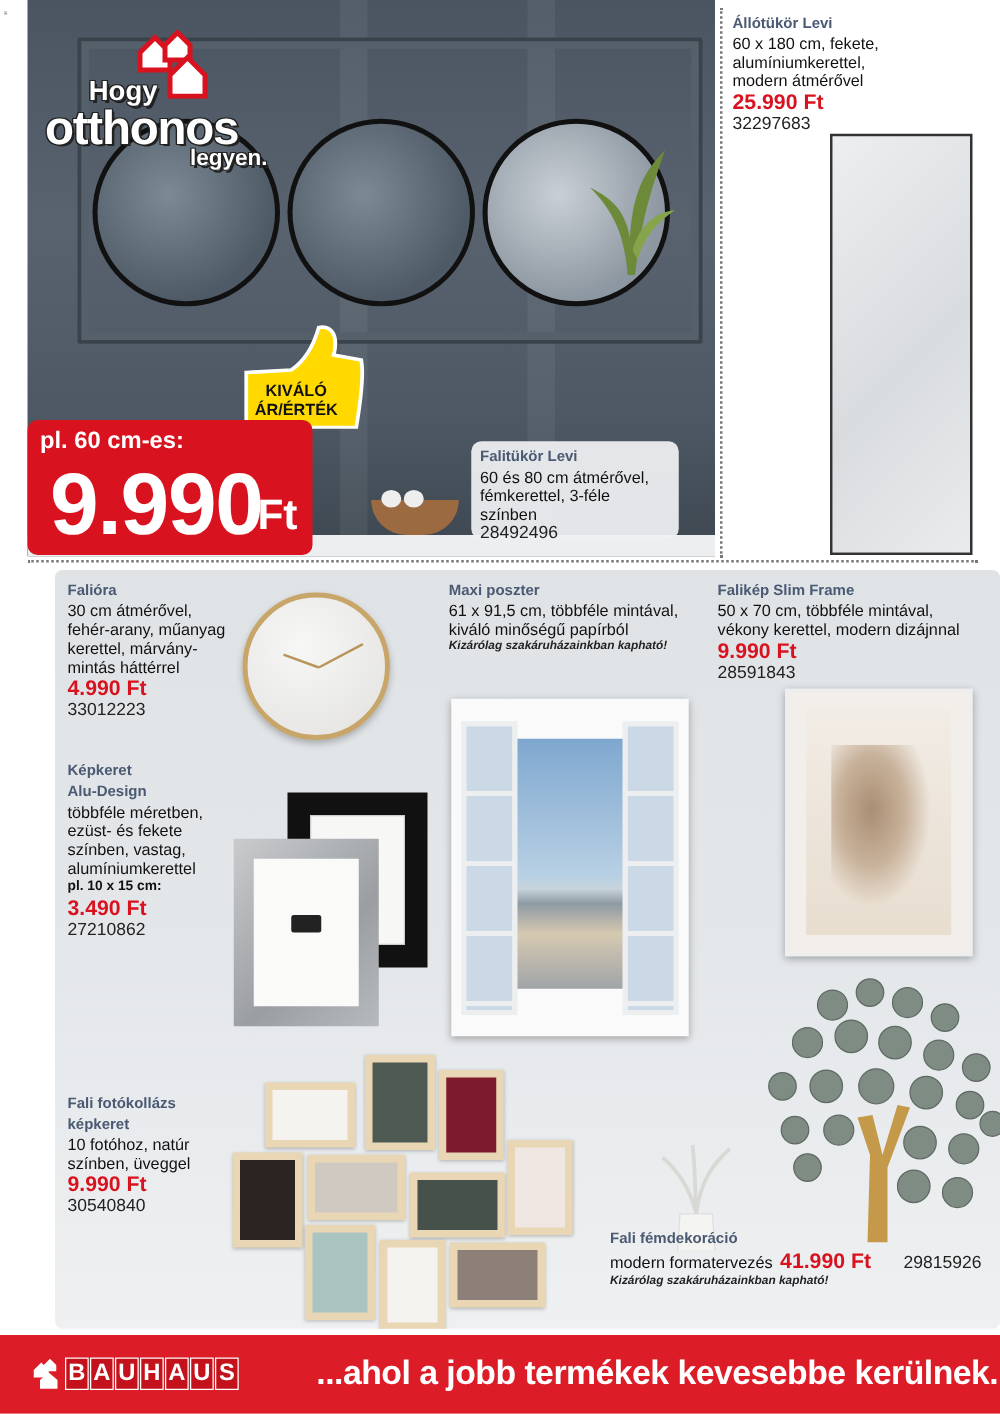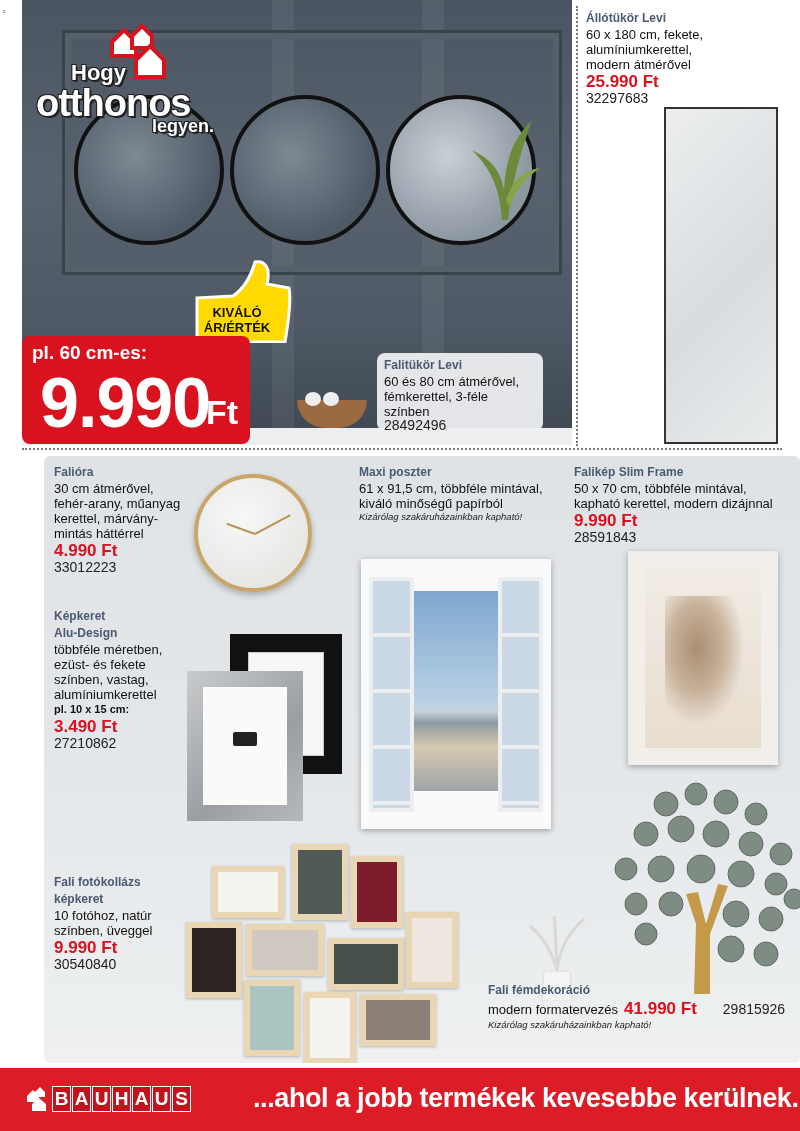--- a/index.html
+++ b/index.html
@@ -38,21 +38,21 @@
   .hline { position: absolute; left: 22px; top: 448px; width: 760px; border-top: 2px dotted #777; }
   .stand-mirror { position: absolute; left: 664px; top: 107px; width: 114px; height: 337px; border: 2px solid #333; background: linear-gradient(135deg,#eceeef,#d9dcdf 55%,#e9ebec); }
 
   
   .lower { position: absolute; left: 22px; top: 456px; width: 756px; height: 607px; background: linear-gradient(180deg,#dfe3e6 0%,#e4e7ea 50%,#eef0f1 100%); border-radius: 6px; overflow: hidden; margin-left: 22px; }
 
   .ptitle { font-size: 12px; font-weight: bold; color: #4a5a73; line-height: 17px; }
   .pdesc { font-size: 13px; color: #111; line-height: 15px; }
   .pprice { font-size: 17px; font-weight: bold; color: #d9121f; line-height: 20px; }
   .pcode { font-size: 14px; color: #222; line-height: 13px; }
-  .pnote { font-size: 9.5px; font-style: italic; font-weight: normal; color: #222; line-height: 12px; }
+  .pnote { font-size: 9.5px; font-style: italic; font-weight: bold; color: #222; line-height: 12px; }
   .plead { font-size: 11px; font-weight: bold; color: #111; line-height: 15px; }
 
   .block { position: absolute; }
 
   .clock { position: absolute; left: 150px; top: 18px; width: 118px; height: 118px; border-radius: 50%; background: radial-gradient(circle at 40% 35%, #f7f7f6, #e2e1de); border: 4px solid #c8a66a; box-shadow: 0 3px 6px rgba(0,0,0,0.25); }
   .clock .hand1 { position: absolute; left: 57px; top: 55px; width: 40px; height: 2px; background: #b8955a; transform: rotate(-28deg); transform-origin: 0 50%; }
   .clock .hand2 { position: absolute; left: 57px; top: 55px; width: 30px; height: 2px; background: #b8955a; transform: rotate(200deg); transform-origin: 0 50%; }
 
   .frame-black { position: absolute; left: 186px; top: 178px; width: 112px; height: 140px; background: #111; }
   .frame-black .in { position: absolute; left: 18px; top: 18px; right: 18px; bottom: 18px; background: #f7f7f5; border: 1px solid #ccc; }
@@ -176,21 +176,21 @@
   </div>
   <div class="poster">
     <div class="sky"></div>
     <div class="winL"></div>
     <div class="winR"></div>
   </div>
 
   <div class="block" style="left:530px; top:8px; width:226px;">
     <div class="ptitle">Falikép Slim Frame</div>
     <div class="pdesc">50 x 70 cm, többféle mintával,</div>
-    <div class="pdesc">kapható kerettel, modern dizájnnal</div>
+    <div class="pdesc">vékony kerettel, modern dizájnnal</div>
     <div class="pprice">9.990 Ft</div>
     <div class="pcode">28591843</div>
   </div>
   <div class="slim">
     <div class="in">
         <div class="grass"></div>
       </div>
   </div>
 
   <div class="block" style="left:10px; top:152px; width:140px;">

